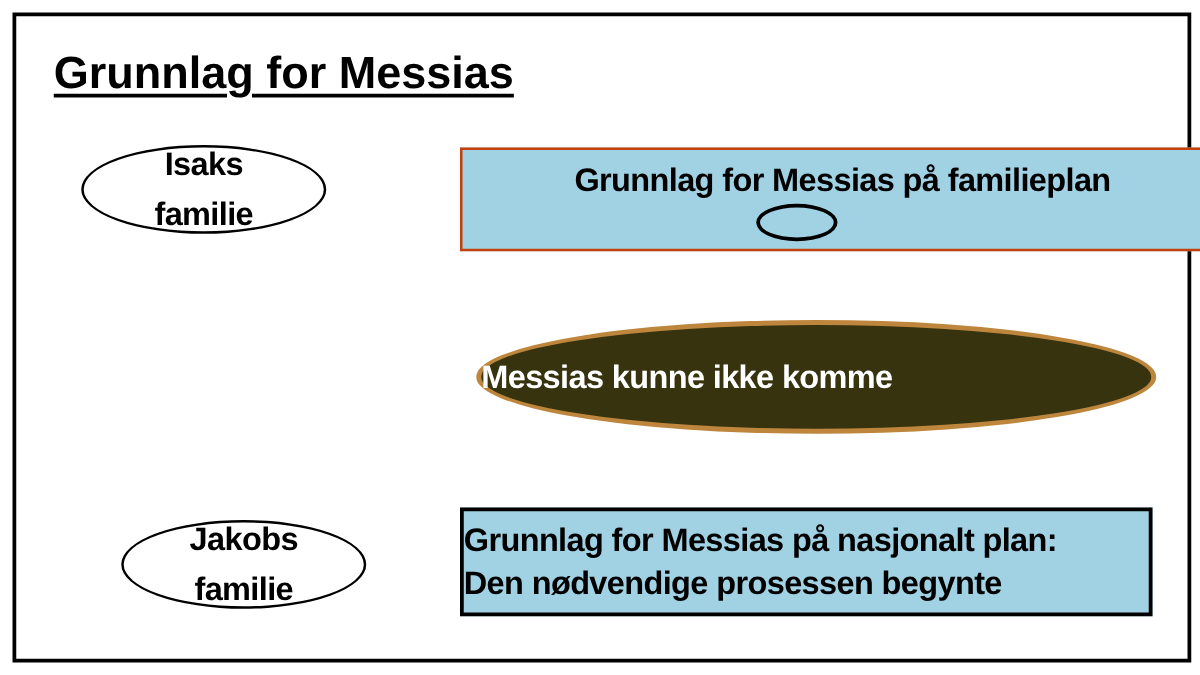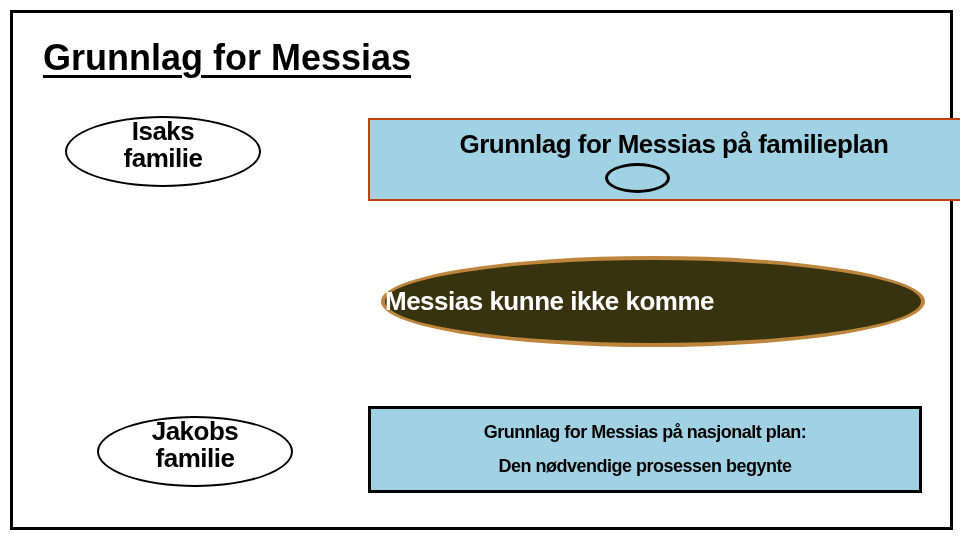--- a/index.html
+++ b/index.html
@@ -41,21 +41,21 @@
   .oval-label {
     position: absolute;
     width: 196px;
     height: 71px;
     border: 2px solid #000000;
     border-radius: 50%;
     background: #ffffff;
     box-sizing: border-box;
     display: flex;
     flex-direction: column;
-    justify-content: flex-start;
+    justify-content: space-between;
     align-items: center;
     font-size: 26px;
     font-weight: bold;
     line-height: 27px;
     letter-spacing: -0.5px;
     color: #000000;
   }
   .oval-isaks  { left: 52px; top: 103px; }
   .oval-jakobs { left: 84px; top: 403px; }
 
@@ -94,22 +94,21 @@
   }
   .box-national {
     left: 355px;
     top: 393px;
     width: 554px;
     height: 87px;
     border: 3px solid #000000;
   }
   .box-national .box-text {
     margin-top: 6px;
-    text-align: center;
-    font-size: 18px;
+    font-size: 26px;
     font-weight: bold;
     line-height: 34px;
     letter-spacing: -0.5px;
     white-space: nowrap;
   }
   .oval-blocked {
     position: absolute;
     left: 368px;
     top: 243px;
     width: 544px;

